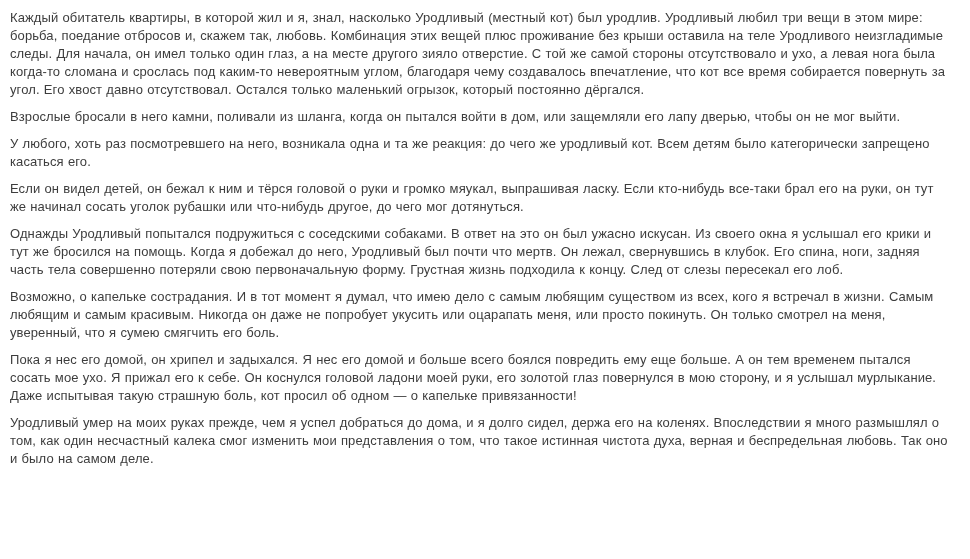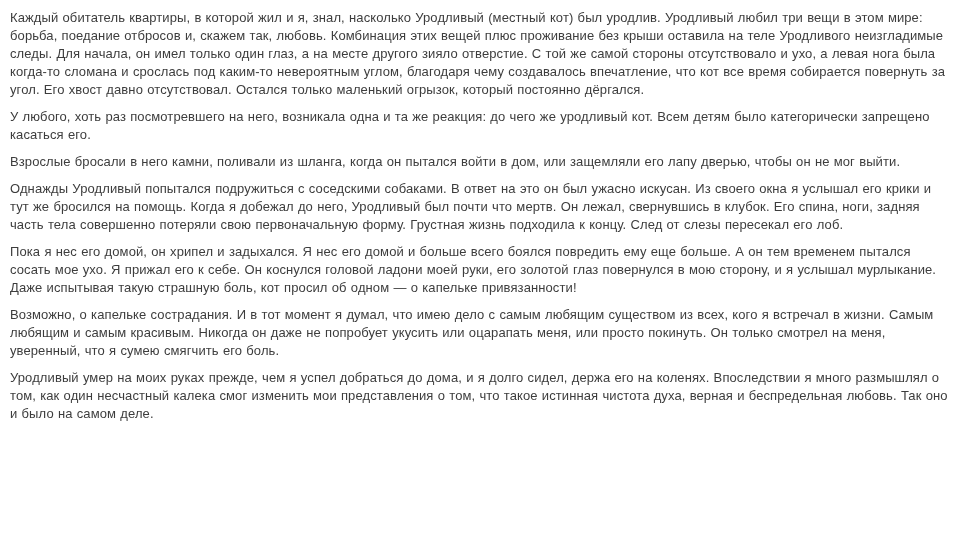--- a/index.html
+++ b/index.html
@@ -25,20 +25,21 @@
     text-align: left;
     letter-spacing: 0.1px;
     word-spacing: 0.5px;
   }
 </style>
 </head>
 <body>
 
 <div class="document-page">
   <p>Каждый обитатель квартиры, в которой жил и я, знал, насколько Уродливый (местный кот) был уродлив. Уродливый любил три вещи в этом мире: борьба, поедание отбросов и, скажем так, любовь. Комбинация этих вещей плюс проживание без крыши оставила на теле Уродливого неизгладимые следы. Для начала, он имел только один глаз, а на месте другого зияло отверстие. С той же самой стороны отсутствовало и ухо, а левая нога была когда-то сломана и срослась под каким-то невероятным углом, благодаря чему создавалось впечатление, что кот все время собирается повернуть за угол. Его хвост давно отсутствовал. Остался только маленький огрызок, который постоянно дёргался.</p>
+  <p>Взрослые бросали в него камни, поливали из шланга, когда он пытался войти в дом, или защемляли его лапу дверью, чтобы он не мог выйти.</p>
   <p>У любого, хоть раз посмотревшего на него, возникала одна и та же реакция: до чего же уродливый кот. Всем детям было категорически запрещено касаться его.</p>
-  <p>Взрослые бросали в него камни, поливали из шланга, когда он пытался войти в дом, или защемляли его лапу дверью, чтобы он не мог выйти.</p>
+  <p>Если он видел детей, он бежал к ним и тёрся головой о руки и громко мяукал, выпрашивая ласку. Если кто-нибудь все-таки брал его на руки, он тут же начинал сосать уголок рубашки или что-нибудь другое, до чего мог дотянуться.</p>
   <p>Однажды Уродливый попытался подружиться с соседскими собаками. В ответ на это он был ужасно искусан. Из своего окна я услышал его крики и тут же бросился на помощь. Когда я добежал до него, Уродливый был почти что мертв. Он лежал, свернувшись в клубок. Его спина, ноги, задняя часть тела совершенно потеряли свою первоначальную форму. Грустная жизнь подходила к концу. След от слезы пересекал его лоб.</p>
+  <p>Возможно, о капельке сострадания. И в тот момент я думал, что имею дело с самым любящим существом из всех, кого я встречал в жизни. Самым любящим и самым красивым. Никогда он даже не попробует укусить или оцарапать меня, или просто покинуть. Он только смотрел на меня, уверенный, что я сумею смягчить его боль.</p>
   <p>Пока я нес его домой, он хрипел и задыхался. Я нес его домой и больше всего боялся повредить ему еще больше. А он тем временем пытался сосать мое ухо. Я прижал его к себе. Он коснулся головой ладони моей руки, его золотой глаз повернулся в мою сторону, и я услышал мурлыкание. Даже испытывая такую страшную боль, кот просил об одном — о капельке привязанности!</p>
-  <p>Возможно, о капельке сострадания. И в тот момент я думал, что имею дело с самым любящим существом из всех, кого я встречал в жизни. Самым любящим и самым красивым. Никогда он даже не попробует укусить или оцарапать меня, или просто покинуть. Он только смотрел на меня, уверенный, что я сумею смягчить его боль.</p>
   <p>Уродливый умер на моих руках прежде, чем я успел добраться до дома, и я долго сидел, держа его на коленях. Впоследствии я много размышлял о том, как один несчастный калека смог изменить мои представления о том, что такое истинная чистота духа, верная и беспредельная любовь. Так оно и было на самом деле.</p>
 
 </div>
 
 </body></html>

